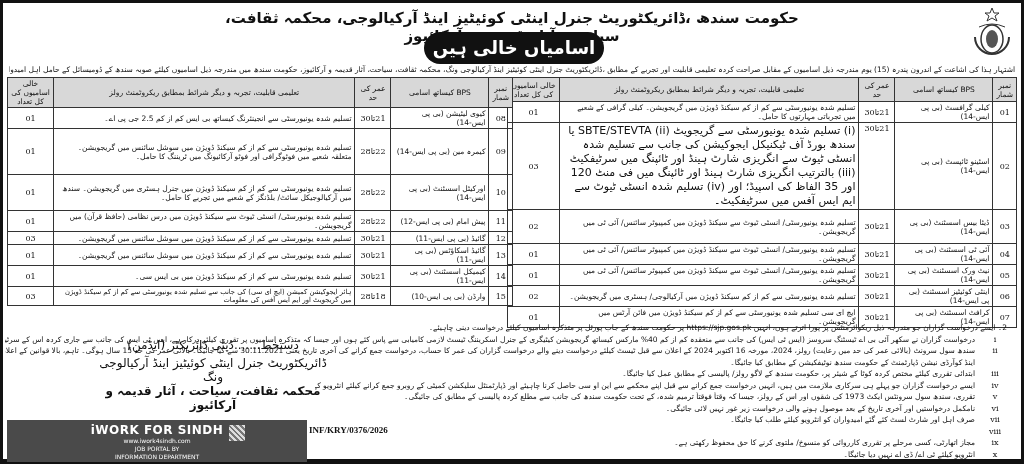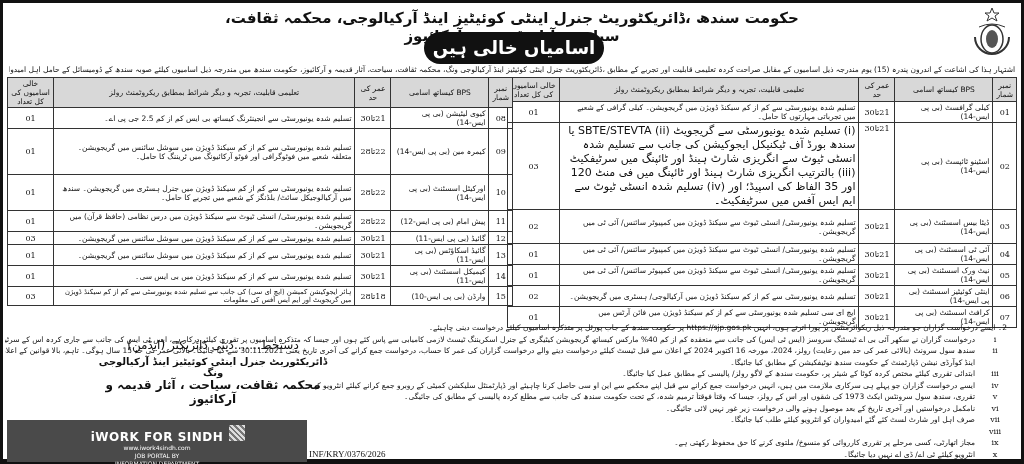--- a/index.html
+++ b/index.html
@@ -16,27 +16,27 @@
   .left-tbl { left: 4px; width: 506px; }
   td.c { text-align: center; }
   td.q { text-align: right; }
   .num { font-family: "DejaVu Serif", serif; font-size: 8px; }
   .notes { position: absolute; right: 6px; top: 285px; width: 1010px; direction: rtl; font-size: 7.5px; margin-top: 34px; }
   .note-row { display: flex; direction: rtl; height: 11.5px; align-items: center; }
   .note-num { width: 40px; text-align: center; font-family: "DejaVu Serif", serif; font-size: 8px; }
   .note-txt { flex: 1; text-align: right; white-space: nowrap; overflow: hidden; }
   .sign { position: absolute; left: 90px; top: 335px; width: 240px; text-align: center; direction: rtl; }
   .sign .s1 { font-size: 12px; margin-bottom: 4px; }
-  .sign .s2 { font-size: 10px; font-weight: bold; }
+  .sign .s2 { font-size: 12px; font-weight: normal; }
   .sign .s3 { font-size: 12px; font-weight: bold; }
   .iwork { position: absolute; left: 4px; top: 417px; width: 300px; height: 42px; background: #4a4a4a; color: #fff; text-align: center; }
-  .iwork .brand { font-size: 12px; font-weight: bold; letter-spacing: 0.5px; margin-top: 10px; font-family: "DejaVu Sans", sans-serif; }
+  .iwork .brand { font-size: 12px; font-weight: bold; letter-spacing: 0.5px; margin-top: 3px; font-family: "DejaVu Sans", sans-serif; }
   .iwork .url, .iwork .portal, .iwork .dept { font-size: 6px; line-height: 8px; }
   .qr { position: absolute; right: 62px; top: 5px; width: 16px; height: 16px; background: repeating-linear-gradient(45deg,#ddd 0 2px,#777 2px 4px); }
-  .ref { position: absolute; left: 306px; top: 446px; font-family: "Liberation Serif", serif; font-weight: normal; font-size: 9px; }
+  .ref { position: absolute; left: 306px; top: 422px; font-family: "Liberation Serif", serif; font-weight: bold; font-size: 9px; }
 </style>
 </head>
 <body>
 
 <div class="page">
 
   <div class="hdr-title">حکومت سندھ ،ڈائریکٹوریٹ جنرل اینٹی کوئیٹیز اینڈ آرکیالوجی، محکمہ ثقافت، سیاحت، آثار قدیمہ و آرکائیوز</div>
   <div class="banner">اسامیاں خالی ہیں</div>
 
   <svg class="logo" viewBox="0 0 46 56">

